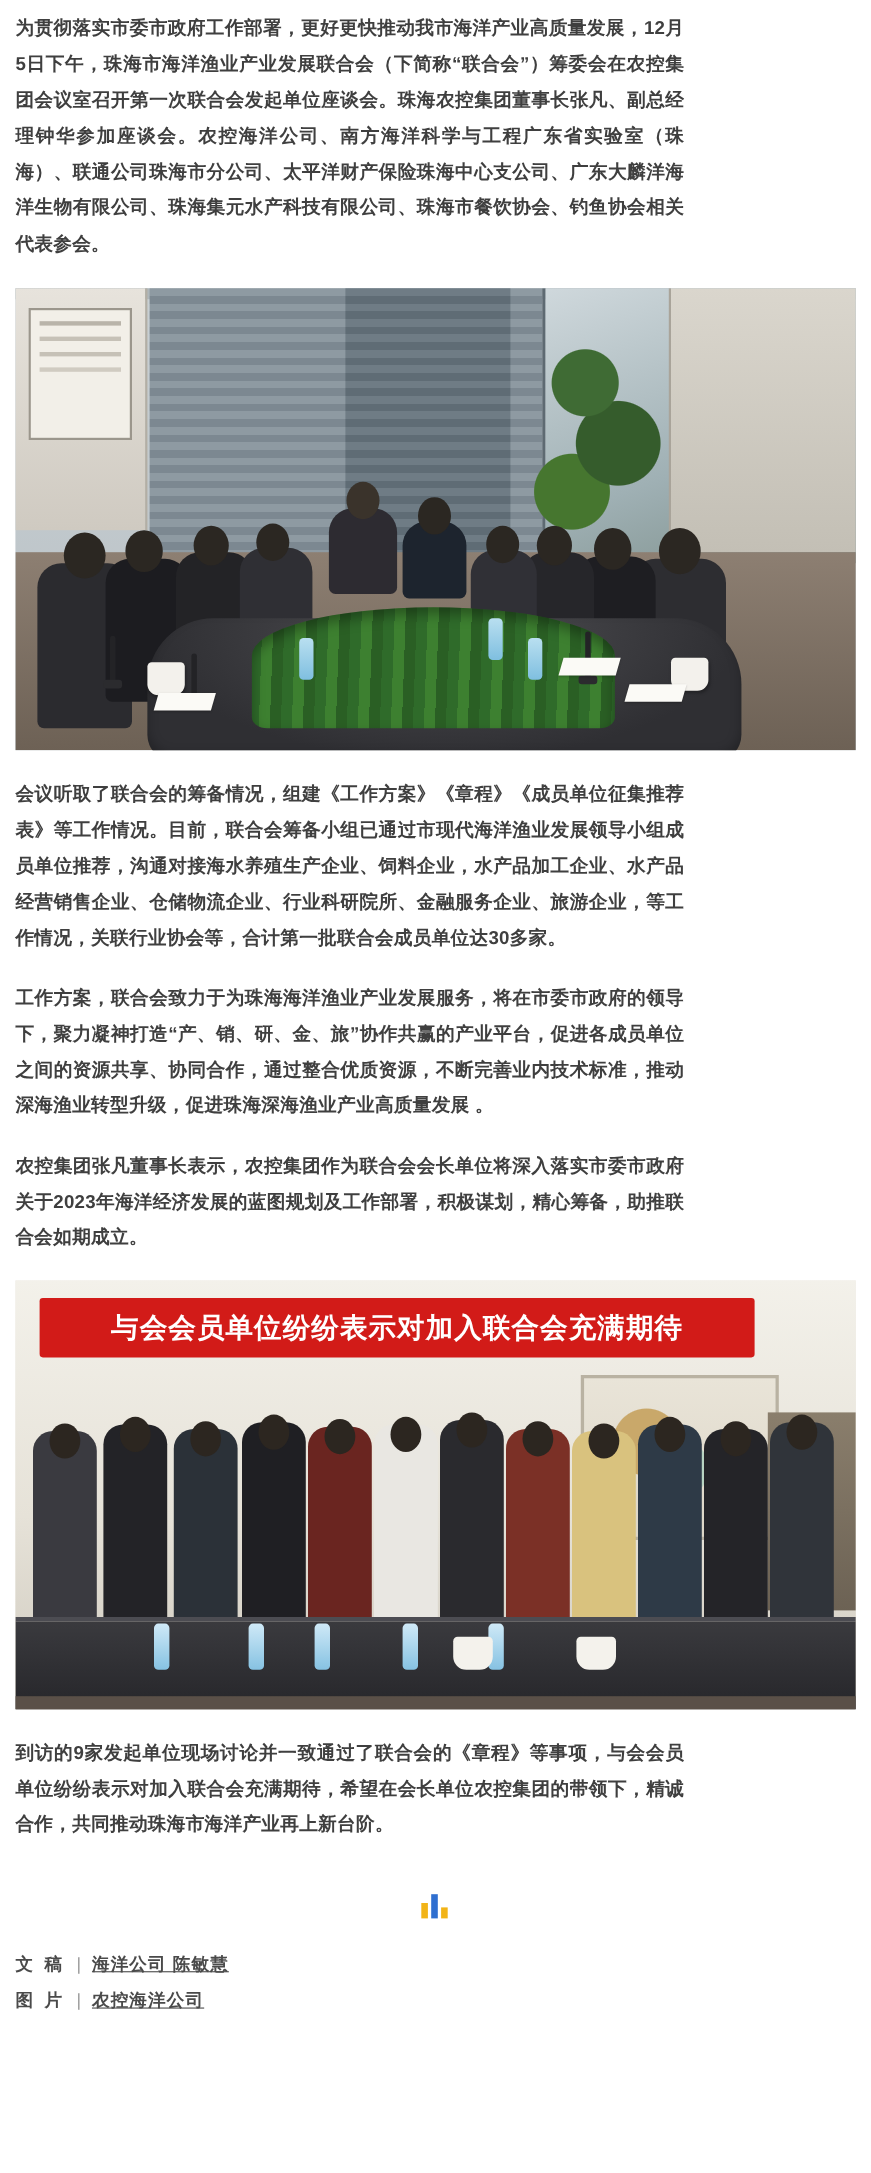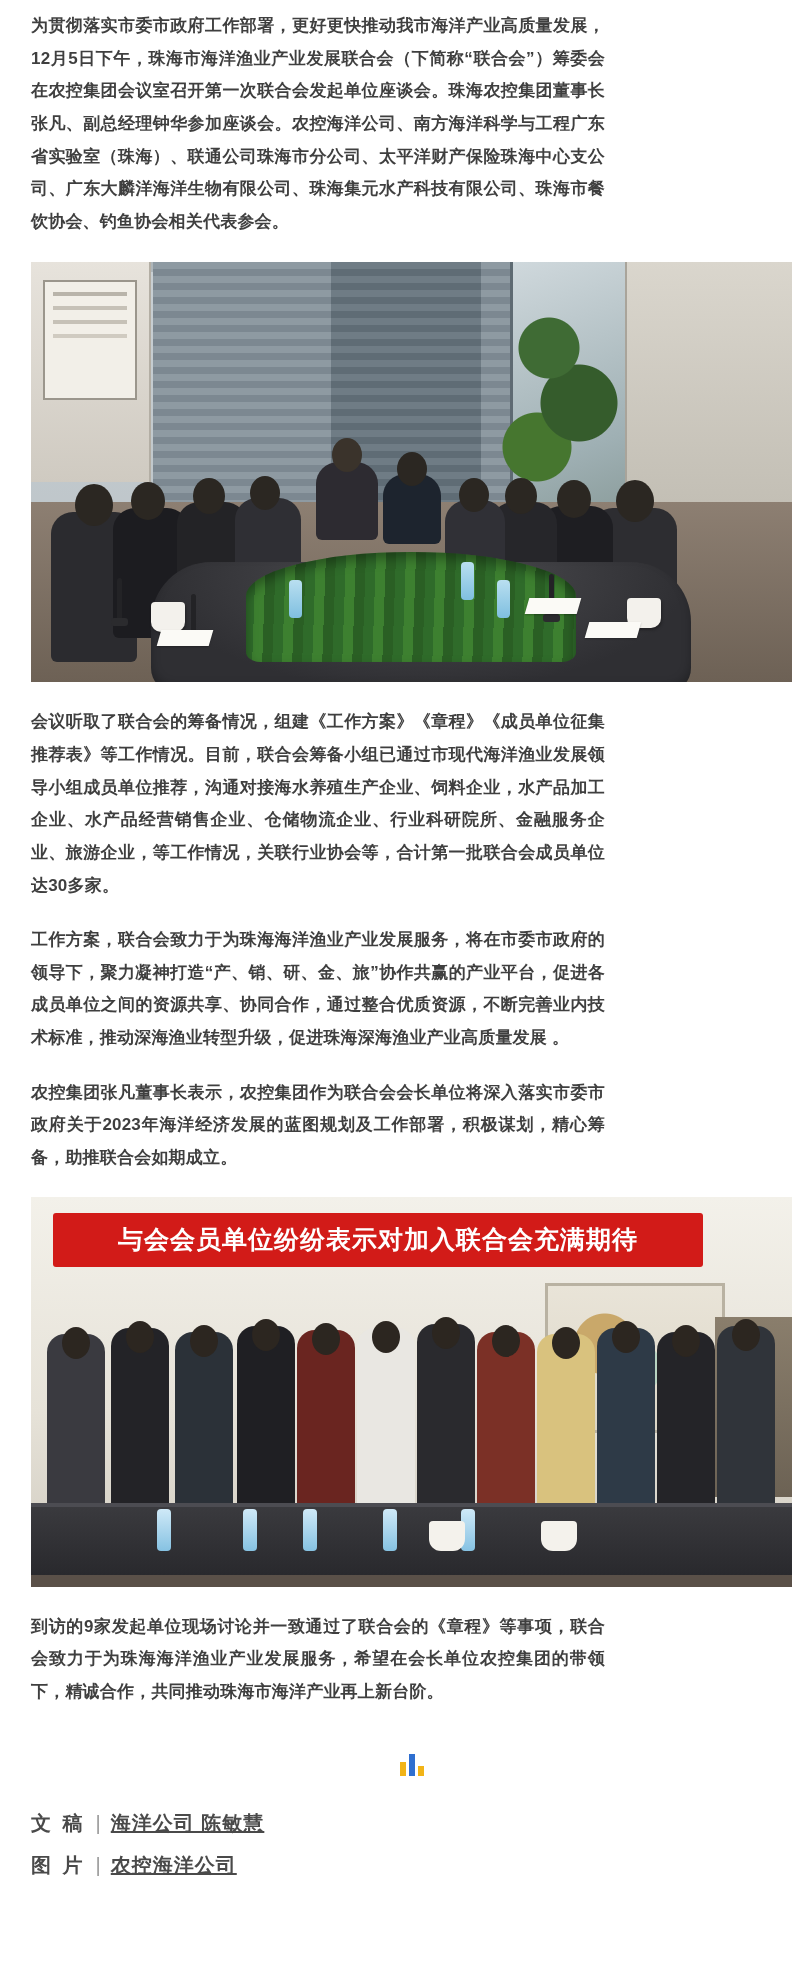--- a/index.html
+++ b/index.html
@@ -9,21 +9,21 @@
     background: #ffffff;
   }
   body {
     width: 792px;
     min-height: 1975px;
     font-family: "Liberation Sans", sans-serif;
     color: #3b3b3b;
   }
   .page {
     width: 636px;
-    padding: 0 31px;
+    padding: 0 14px;
   }
   p.para {
     font-size: 17px;
     line-height: 1.92;
     letter-spacing: 0.2px;
     color: #3f3f3f;
     margin: 0 0 22px 0;
     text-align: justify;
     text-justify: inter-ideograph;
     font-weight: 600;
@@ -197,21 +197,21 @@
     position: relative; width: 26px; height: 22px;
   }
   .logo i { position: absolute; bottom: 0; display: block; }
   .logo .b1 { left: 0; width: 6px; height: 14px; background: #f2b417; }
   .logo .b2 { left: 9px; width: 6px; height: 22px; background: #2f6fd0; }
   .logo .b3 { left: 18px; width: 6px; height: 10px; background: #f2b417; }
 
   
   .credits { padding: 0 0 26px 0; }
   .credit-line {
-    font-size: 20px;
+    font-size: 16px;
     color: #4a4a4a;
     font-weight: 700;
     line-height: 2.1;
     display: flex;
     align-items: flex-start;
   }
   .credit-label { letter-spacing: 3px; }
   .credit-sep { margin: 0 10px; color: #9a9a9a; font-weight: 400; }
   .credit-value { letter-spacing: 1px; text-decoration: underline; }
 </style>
@@ -335,21 +335,21 @@
     <div class="p2-bottle" style="left:126px;"></div>
     <div class="p2-bottle" style="left:212px;"></div>
     <div class="p2-bottle" style="left:272px;"></div>
     <div class="p2-bottle" style="left:352px;"></div>
     <div class="p2-bottle" style="left:430px;"></div>
     <div class="p2-cup" style="left:398px;"></div>
     <div class="p2-cup" style="left:510px;"></div>
     <div class="p2-floor"></div>
   </div>
 
-  <p class="para">到访的9家发起单位现场讨论并一致通过了联合会的《章程》等事项，联合会致力于为珠海海洋渔业产业发展服务，希望在会长单位农控集团的带领下，精诚合作，共同推动珠海市海洋产业再上新台阶。</p>
+  <p class="para">到访的9家发起单位现场讨论并一致通过了联合会的《章程》等事项，与会会员单位纷纷表示对加入联合会充满期待，希望在会长单位农控集团的带领下，精诚合作，共同推动珠海市海洋产业再上新台阶。</p>
 
   <div class="logo-wrap">
     <div class="logo">
       <i class="b1"></i>
       <i class="b2"></i>
       <i class="b3"></i>
     </div>
   </div>
 
   <div class="credits">

